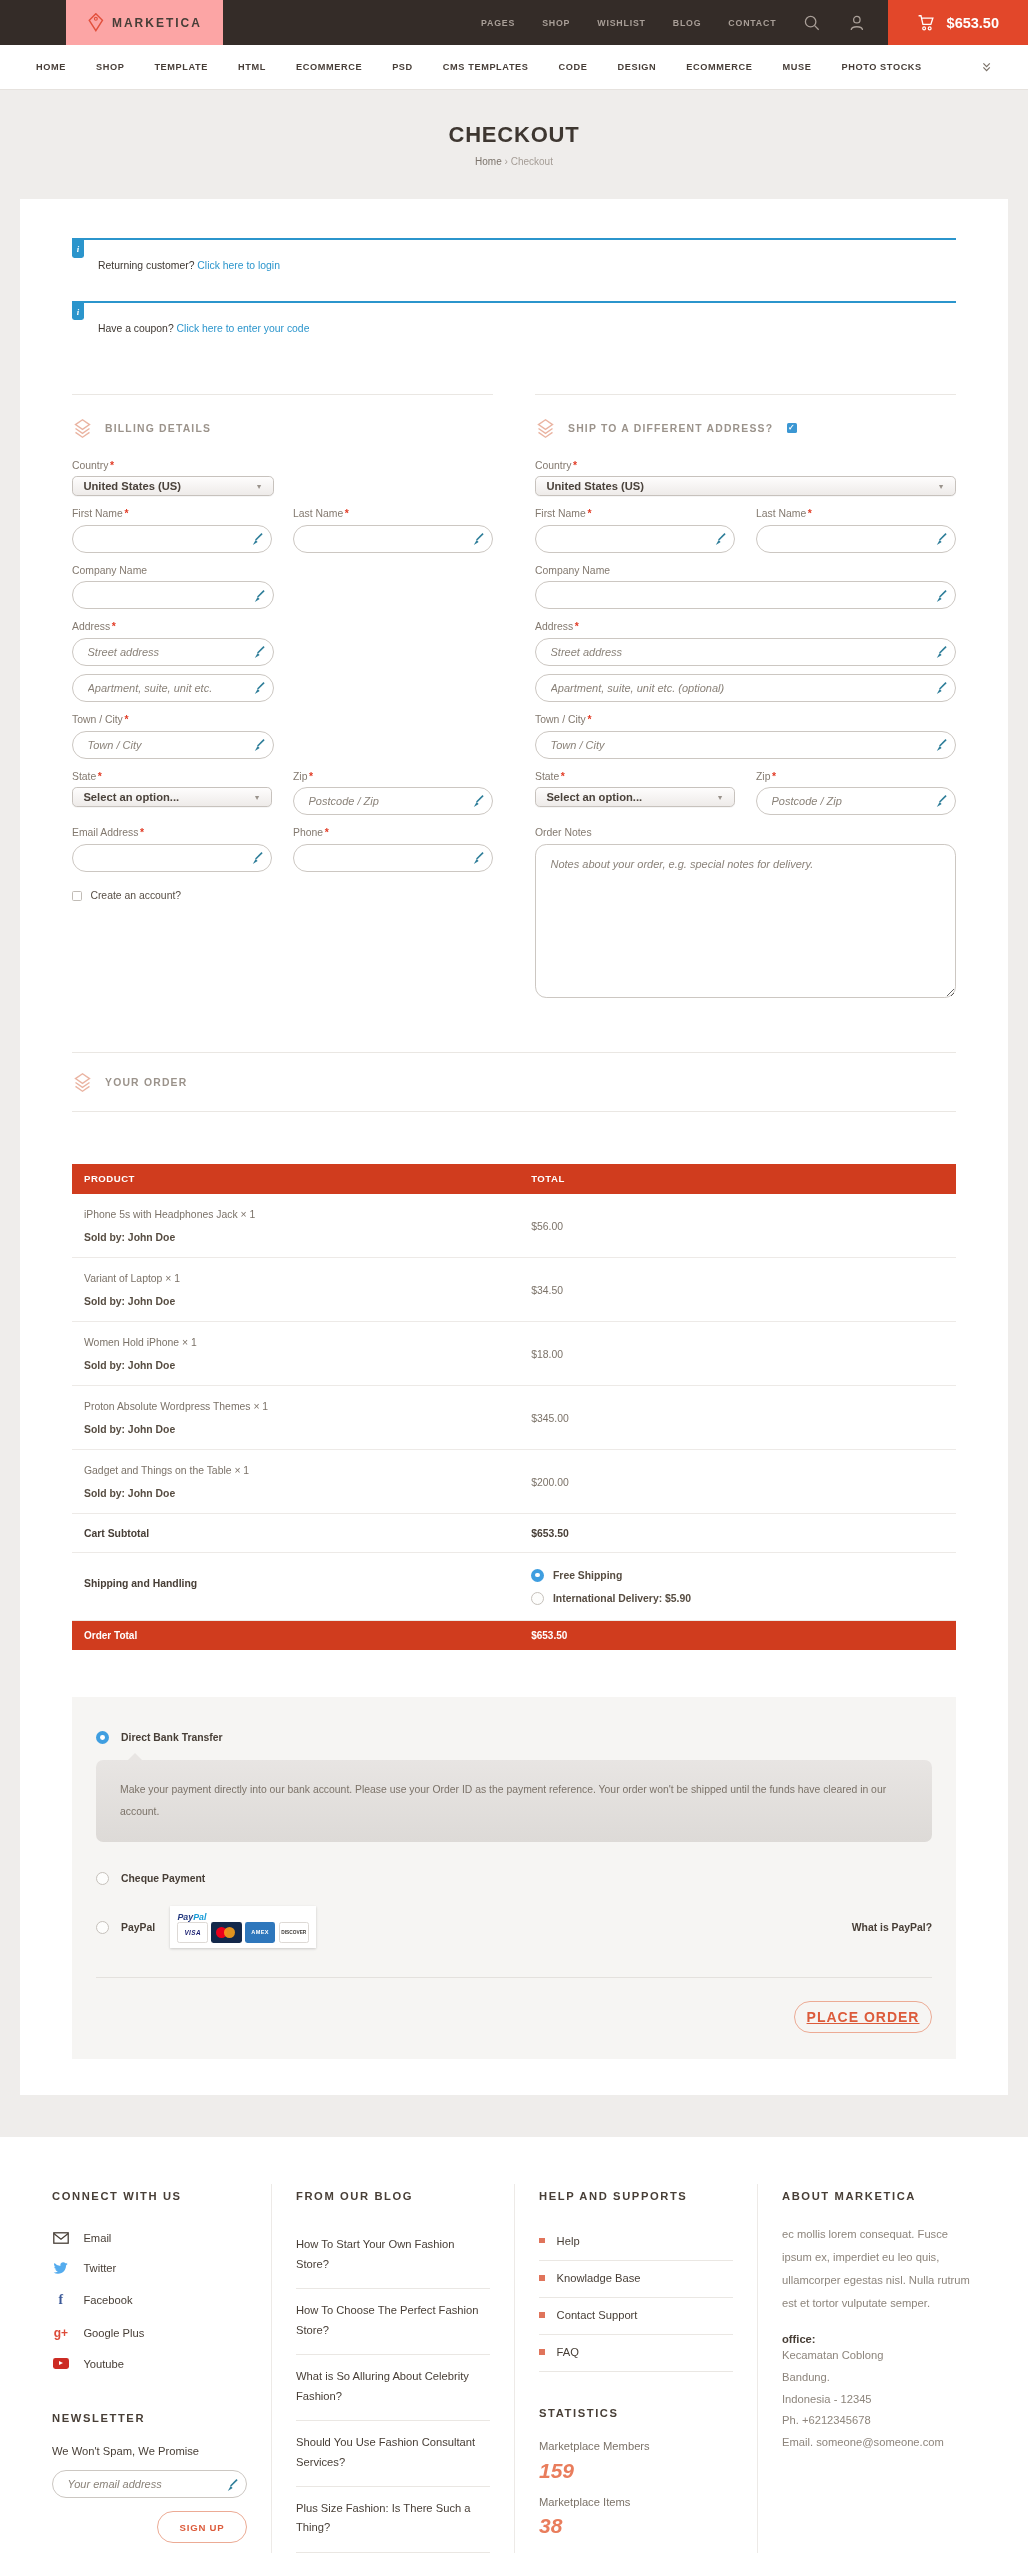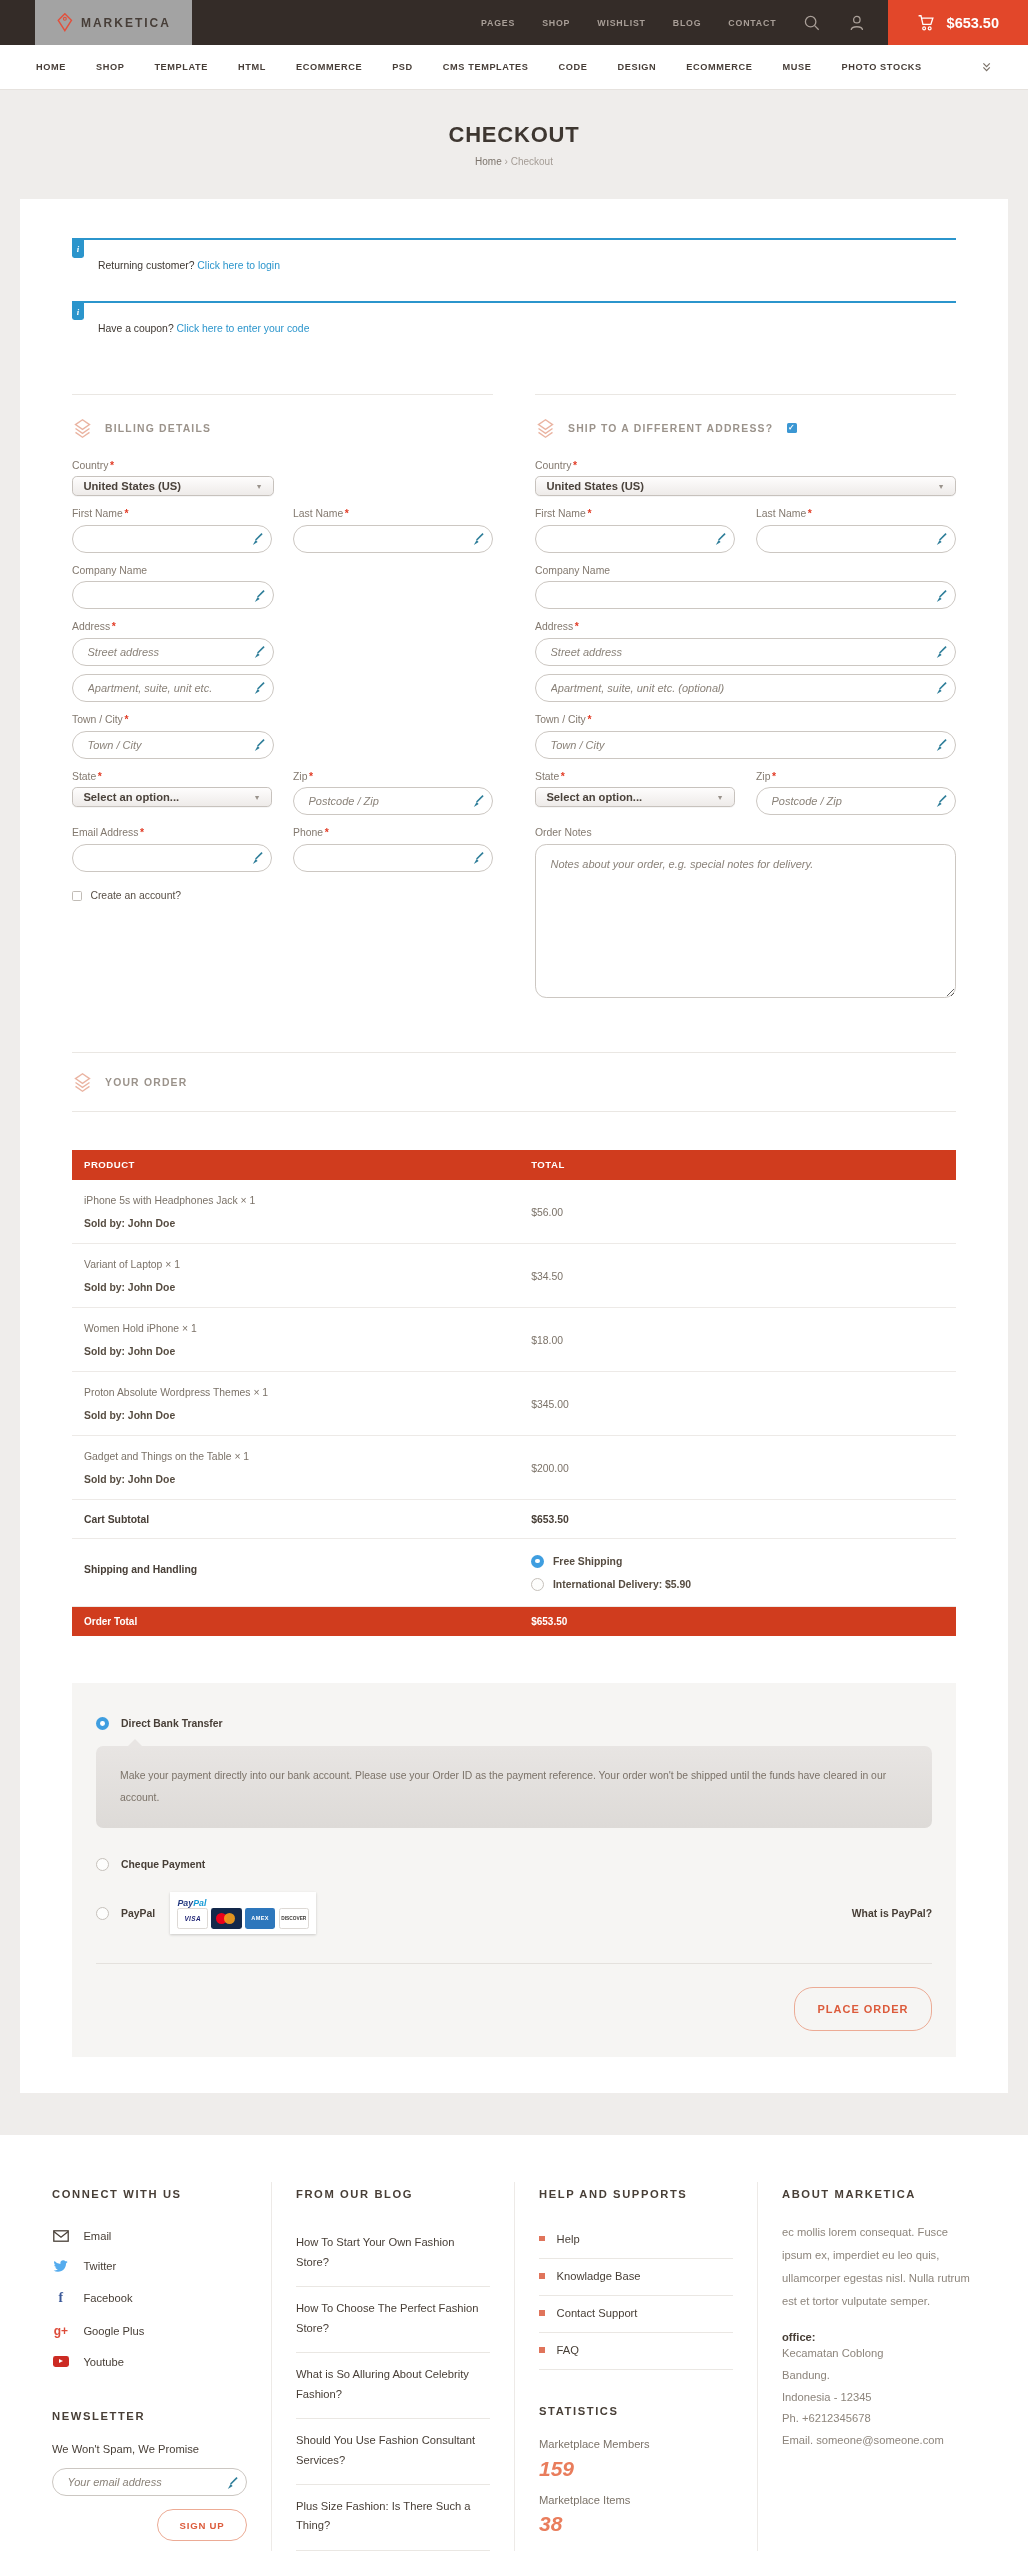--- a/index.html
+++ b/index.html
@@ -6,21 +6,21 @@
   html,body { margin:0; padding:0; }
   body {
     width:1028px; background:#efedeb;
     font-family:"Liberation Sans", sans-serif;
     color:#463e38; font-size:10.4px;
   }
   a { text-decoration:none; }
 
   
   .topbar { height:45px; background:#342c28; display:flex; align-items:stretch; }
-  .logo { margin-left:35px; width:157px; background:#a3a3a3; display:flex; align-items:center; justify-content:center; gap:7.2px; }
+  .logo { margin-left:66px; width:157px; background:#fca5a5; display:flex; align-items:center; justify-content:center; gap:7.2px; }
   .logo-text { font-weight:bold; letter-spacing:2px; color:#473e38; font-size:12px; }
   .topmenu { display:flex; align-items:center; gap:27px; margin-left:auto; }
   .topmenu .mi { color:#a99f98; font-size:8.8px; font-weight:bold; letter-spacing:0.8px; cursor:pointer; }
   .top-ic { display:flex; align-items:center; cursor:pointer; }
   .cartbox { margin-left:22.5px; background:#e2472a; color:#fff; display:flex; align-items:center; gap:10.4px; padding:0 29px; cursor:pointer; }
   .cart-amount { font-weight:bold; font-size:14.5px; }
 
   
   .mainnav { background:#fff; height:45px; display:flex; align-items:center; padding:0 36px; gap:30px; border-bottom:0.8px solid #e6e2de; }
   .mainnav .ni { font-size:9.2px; font-weight:bold; letter-spacing:0.6px; color:#473e38; cursor:pointer; white-space:nowrap; }
@@ -68,21 +68,21 @@
 
   .chkrow { display:flex; align-items:center; gap:8px; margin-top:6.4px; cursor:pointer; }
   .chk-empty { width:10.4px; height:10.4px; border:0.8px solid #c1bcb6; border-radius:1.6px; background:#fff; }
   .chk-on { width:10.4px; height:10.4px; border-radius:1.6px; background:#3b97d3; color:#fff; font-size:8px; line-height:10.4px; text-align:center; font-weight:bold; }
   .chklabel { font-size:10.4px; color:#574e45; }
 
   
   .order-sec { margin-top:40px; }
   .order-head-wrap { border-top:0.8px solid #eae7e3; border-bottom:0.8px solid #eae7e3; padding:19px 0 17.7px; }
   .order-head-wrap .sec-head { margin-bottom:0; }
-  .tbl { margin-top:38px; }
+  .tbl { margin-top:52px; }
   .thead { display:flex; background:#d03c1e; height:30.5px; align-items:center; padding:0 12px; color:#fff; font-size:9.6px; font-weight:bold; letter-spacing:0.5px; }
   .col-p { width:52%; }
   .col-t { flex:1; }
   .trow { display:flex; padding:15.3px 12px 13.7px; border-bottom:0.8px solid #edeae7; }
   .trow .title { color:#7b7268; margin-bottom:12px; }
   .trow .soldby { color:#564c41; font-weight:bold; }
   .trow .col-t { display:flex; align-items:center; color:#7b7268; }
   .sumrow { display:flex; padding:13.7px 12px; border-bottom:0.8px solid #edeae7; align-items:center; }
   .sumrow .lbl { width:52%; font-weight:bold; color:#473e36; }
   .sumrow .val { flex:1; font-weight:bold; color:#473e36; }
@@ -112,21 +112,21 @@
   .chip { width:30.5px; height:21px; border-radius:2.4px; display:flex; align-items:center; justify-content:center; font-size:6.4px; font-weight:bold; }
   .chip-visa { background:#fff; border:0.8px solid #ddd9d5; color:#1a1f71; font-style:italic; letter-spacing:0.4px; }
   .chip-mc { background:#13284a; position:relative; }
   .chip-mc i { position:absolute; top:4.8px; width:11.2px; height:11.2px; border-radius:50%; }
   .chip-mc .c1 { left:4.8px; background:#eb001b; }
   .chip-mc .c2 { left:13px; background:#f79e1b; opacity:.9; }
   .chip-amex { background:#2e77bc; color:#fff; font-size:5.6px; letter-spacing:0.4px; }
   .chip-disc { background:#fff; border:0.8px solid #ddd9d5; color:#3d3a37; font-size:4.8px; position:relative; }
   .whatis { margin-left:auto; font-weight:bold; color:#473e36; cursor:pointer; }
   .pay-foot { border-top:0.8px solid #e4e1dd; margin-top:29px; padding-top:22.5px; display:flex; }
-  .place-btn { margin-left:auto; width:138px; height:44px; border:1.6px solid #ecab95; border-radius:19px; background:transparent; color:#dc5b3b; font-weight:bold; font-size:11px; letter-spacing:1px; cursor:pointer; font-family:"Liberation Sans", sans-serif; }
+  .place-btn { margin-left:auto; width:138px; height:32px; border:1.6px solid #ecab95; border-radius:19px; background:transparent; color:#dc5b3b; font-weight:bold; font-size:14px; letter-spacing:1px; cursor:pointer; font-family:"Liberation Sans", sans-serif;text-decoration:underline; }
 
   
   .footer { background:#fff; display:flex; padding:47px 28px 36px; }
   .fc { width:25%; padding:0 24px; }
   .fc + .fc { border-left:0.8px solid #edeae7; }
   .fhead { font-size:11.2px; font-weight:bold; letter-spacing:1.6px; color:#473e36; margin:6.4px 0 21px; }
   .bloglist { list-style:none; margin:0; padding:0; }
   .bloglist li { padding:12px 0 13.7px; border-bottom:0.8px solid #eae7e3; font-size:11.2px; color:#473e36; line-height:1.75; cursor:pointer; }
   .soclist { list-style:none; margin:0; padding:0; }
   .soclist li { display:flex; align-items:center; gap:13.7px; padding:8.8px 0; font-size:11.2px; color:#473e36; cursor:pointer; }

